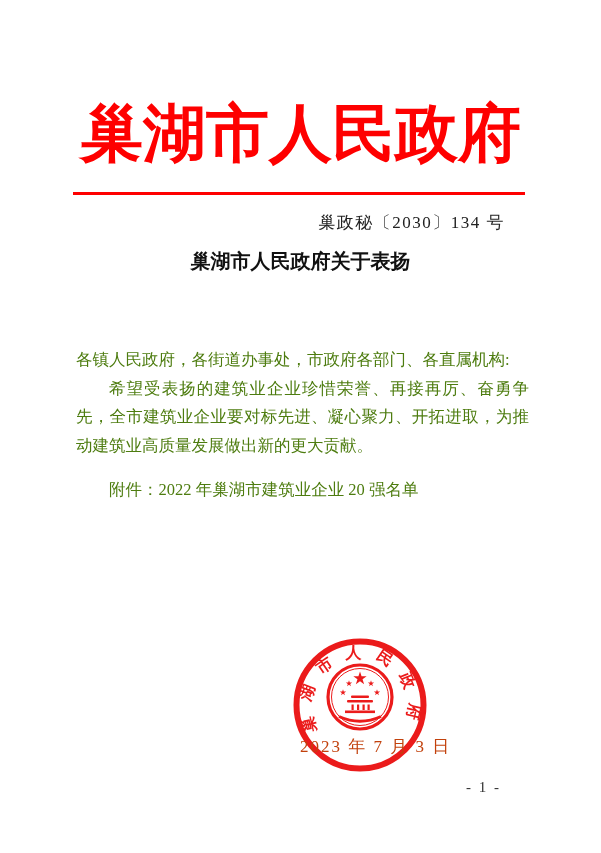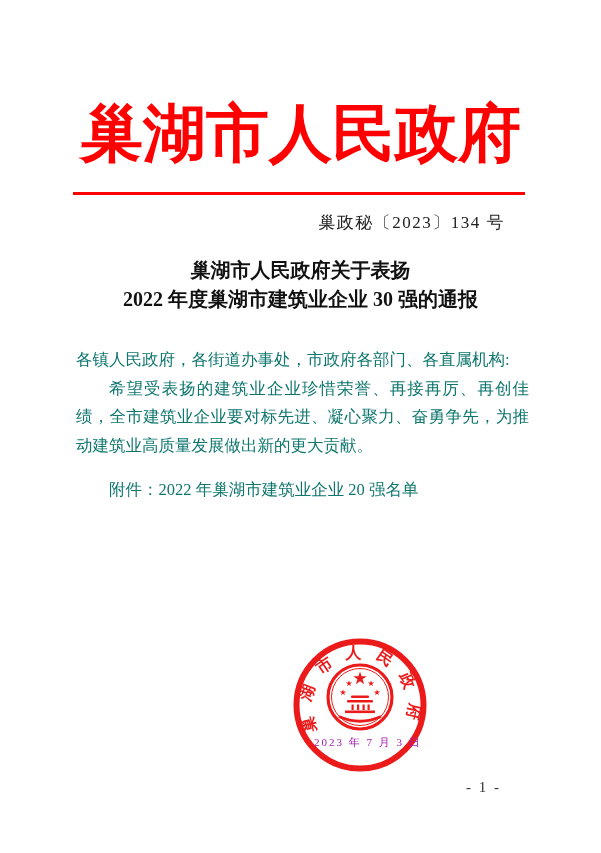--- a/index.html
+++ b/index.html
@@ -46,62 +46,62 @@
     width: 505px;
     text-align: right;
     font-size: 17px;
     letter-spacing: 1.5px;
     color: #222;
     white-space: nowrap;
   }
 
   .doc-title {
     position: absolute;
-    top: 256px;
+    top: 247px;
     left: 0;
     width: 601px;
     text-align: center;
     font-weight: bold;
     font-size: 20px;
     line-height: 29px;
     color: #111;
   }
 
   .body-text {
     position: absolute;
     top: 346px;
     left: 76px;
     width: 453px;
     font-size: 16.5px;
     line-height: 28.6px;
     text-align: justify;
-    color: #0f766e;
+    color: #4d7c0f;
   }
   .body-text p { text-indent: 2em; }
   .body-text p.no-indent { text-indent: 0; }
   .attachment-line {
     text-indent: 2em;
     margin-top: 16px;
   }
 
   .seal {
     position: absolute;
     left: 290px;
     top: 635px;
     width: 140px;
     height: 140px;
   }
 
   .issue-date {
     position: absolute;
     top: 735px;
-    left: 314px;
-    font-size: 11px;
+    left: 300px;
+    font-size: 17px;
     letter-spacing: 2px;
-    color: #a21caf;
+    color: #c2410c;
     white-space: nowrap;
     z-index: 5;
   }
 
   .page-number {
     position: absolute;
     top: 779px;
     left: 466px;
     font-size: 15px;
     letter-spacing: 2px;
@@ -110,30 +110,29 @@
 </style>
 </head>
 <body>
 
 <div class="page">
 
   <div class="gov-header">巢湖市人民政府</div>
 
   <div class="red-rule"></div>
 
-  <div class="doc-number">巢政秘〔2023〕134 号</div>
+  <div class="doc-number">巢政秘〔2030〕134 号</div>
 
   <div class="doc-title">
     <div>巢湖市人民政府关于表扬</div>
-    <div>2022 年度巢湖市建筑业企业 30 强的通报</div>
   </div>
 
   <div class="body-text">
     <p class="no-indent">各镇人民政府，各街道办事处，市政府各部门、各直属机构:</p>
-    <p>希望受表扬的建筑业企业珍惜荣誉、再接再厉、再创佳绩，全市建筑业企业要对标先进、凝心聚力、奋勇争先，为推动建筑业高质量发展做出新的更大贡献。</p>
+    <p>希望受表扬的建筑业企业珍惜荣誉、再接再厉、奋勇争先，全市建筑业企业要对标先进、凝心聚力、开拓进取，为推动建筑业高质量发展做出新的更大贡献。</p>
     <p class="attachment-line">附件：2022 年巢湖市建筑业企业 20 强名单</p>
   </div>
 
   <svg class="seal" viewBox="-70 -70 140 140" xmlns="http://www.w3.org/2000/svg">
     <defs>
       <path id="star" d="M0,-1 L0.2245,-0.309 L0.951,-0.309 L0.3633,0.118 L0.5878,0.809 L0,0.382 L-0.5878,0.809 L-0.3633,0.118 L-0.951,-0.309 L-0.2245,-0.309 Z"></path>
       <path id="sealArc" d="M -41 27 A 48.5 48.5 0 1 1 41 27" fill="none"></path>
     </defs>
     <g opacity="0.95">
       <circle r="63.5" fill="none" stroke="#ea0f0f" stroke-width="6"></circle>

